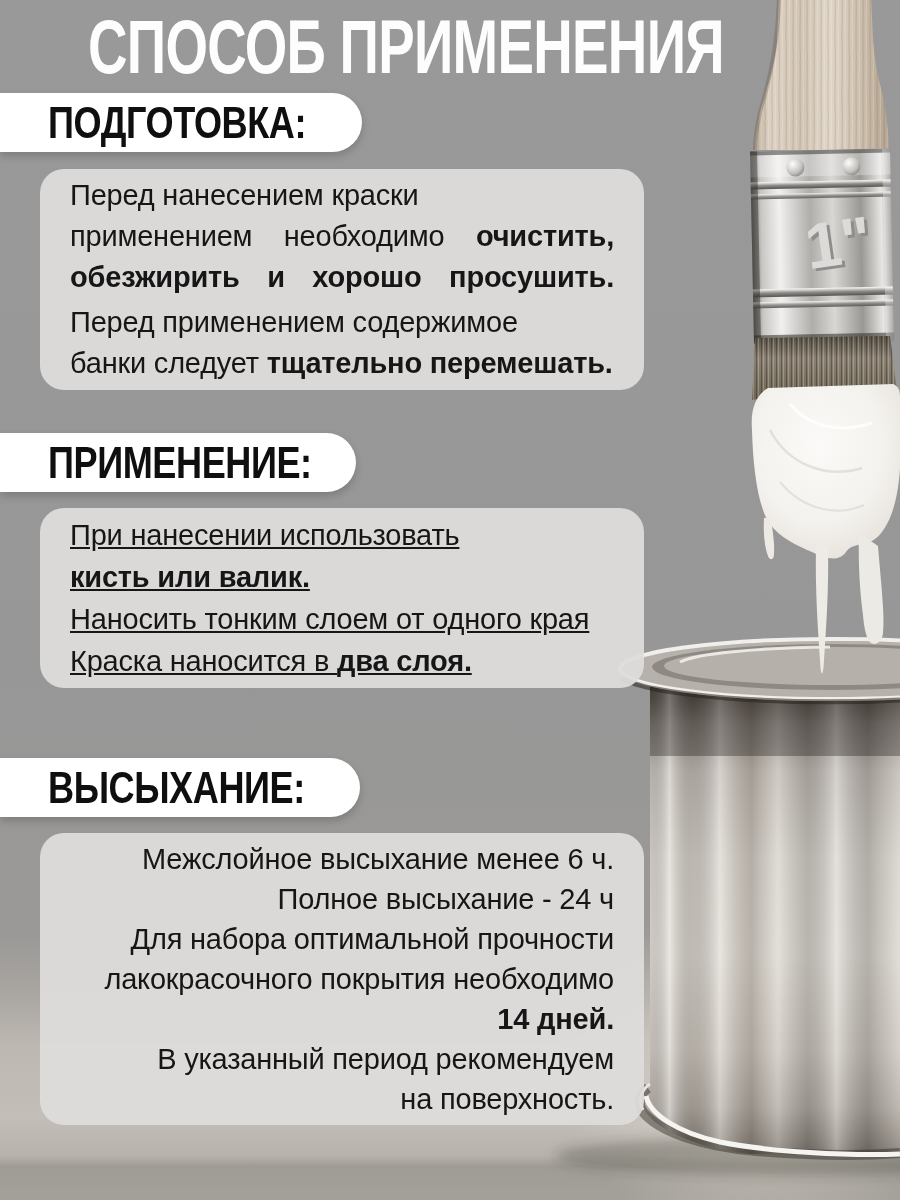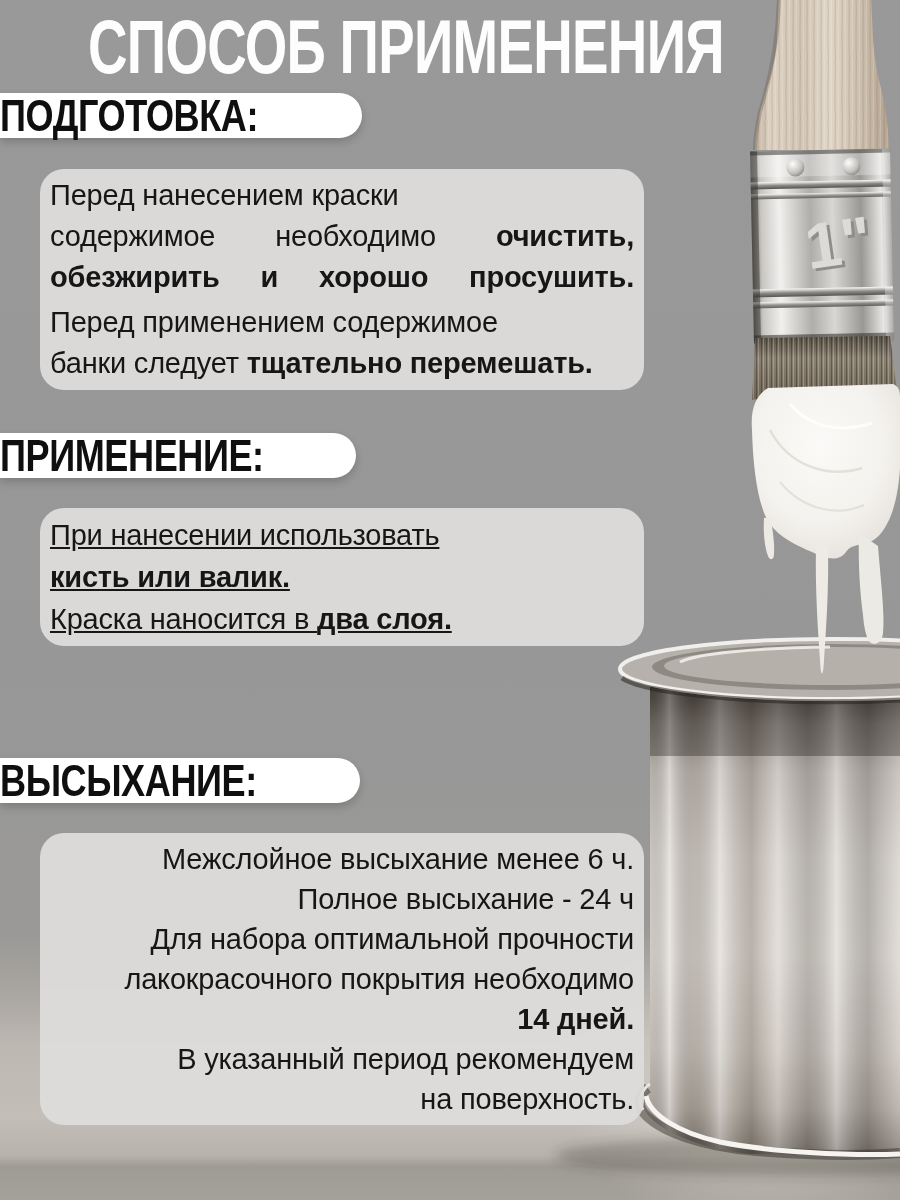--- a/index.html
+++ b/index.html
@@ -12,33 +12,33 @@
       #b7b2ac 96.3%,#9f9b95 97.2%,#a4a09a 100%);
   }
   .photo{position:absolute;left:0;top:0;z-index:1;}
   .title{
     position:absolute;left:88px;top:9px;z-index:3;margin:0;
     font-size:76px;font-weight:700;line-height:1;color:#fdfdfd;
     letter-spacing:-1px;white-space:nowrap;
     transform:scaleX(0.72);transform-origin:left top;
   }
   .pill{
-    position:absolute;left:0;height:45px;z-index:3;background:#ffffff;
+    position:absolute;left:0;height:59px;z-index:3;background:#ffffff;
     border-radius:0 30px 30px 0;display:flex;align-items:center;
-    box-sizing:border-box;
+    padding-left:48px;box-sizing:border-box;
     box-shadow:0 4px 9px rgba(0,0,0,.18);
   }
   .pill-txt{
     font-size:44px;font-weight:700;color:#0f0f0f;white-space:nowrap;
     transform:scaleX(0.82);transform-origin:left center;letter-spacing:-0.5px;
   }
   .panel{
     position:absolute;left:40px;width:604px;z-index:2;
     background:rgba(221,220,219,0.95);border-radius:24px;
-    padding:6px 10px;box-sizing:border-box;color:#161616;
+    padding:6px 30px;box-sizing:border-box;color:#161616;
   }
   .line{font-size:29px;line-height:41px;letter-spacing:-0.2px;}
   .p2 .line{line-height:42px;text-decoration:underline;}
   .p3 .line{line-height:40px;text-align:right;}
   .b{font-weight:700;}
   .just{text-align:justify;text-align-last:justify;}
   .gap{margin-top:4px;}
 </style>
 </head>
 <body>
@@ -211,32 +211,33 @@
     </g>
   </svg>
 
   <h1 class="title">СПОСОБ ПРИМЕНЕНИЯ</h1>
 
   <div class="pill" style="top:93px;width:362px">
     <span class="pill-txt">ПОДГОТОВКА:</span>
   </div>
   <div class="panel p1" style="top:169px">
     <div class="line"><span>Перед нанесением краски</span></div>
-    <div class="line just"><span>содержимое необходимо </span><span class="b">очистить,</span></div>
+    <div class="line just"><span>применением необходимо </span><span class="b">очистить,</span></div>
     <div class="line just b"><span>обезжирить и хорошо просушить.</span></div>
     <div class="line gap"><span>Перед применением содержимое</span></div>
     <div class="line"><span>банки следует </span><span class="b">тщательно перемешать.</span></div>
   </div>
 
   <div class="pill" style="top:433px;width:356px">
     <span class="pill-txt">ПРИМЕНЕНИЕ:</span>
   </div>
   <div class="panel p2" style="top:508px">
     <div class="line"><span>При нанесении использовать</span></div>
     <div class="line b"><span>кисть или валик.</span></div>
+    <div class="line"><span>Наносить тонким слоем от одного края</span></div>
     <div class="line"><span>Краска наносится в </span><span class="b">два слоя.</span></div>
   </div>
 
   <div class="pill" style="top:758px;width:360px">
     <span class="pill-txt">ВЫСЫХАНИЕ:</span>
   </div>
   <div class="panel p3" style="top:833px">
     <div class="line"><span>Межслойное высыхание менее 6 ч.</span></div>
     <div class="line"><span>Полное высыхание - 24 ч</span></div>
     <div class="line"><span>Для набора оптимальной прочности</span></div>

